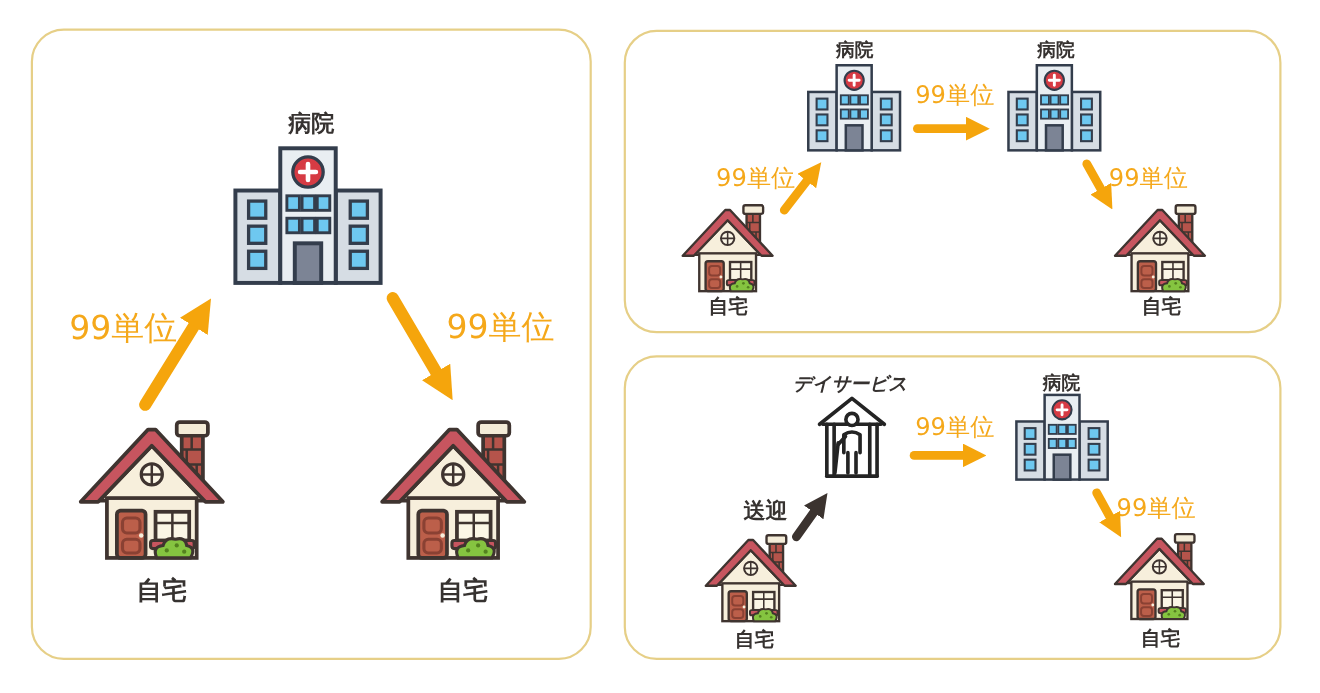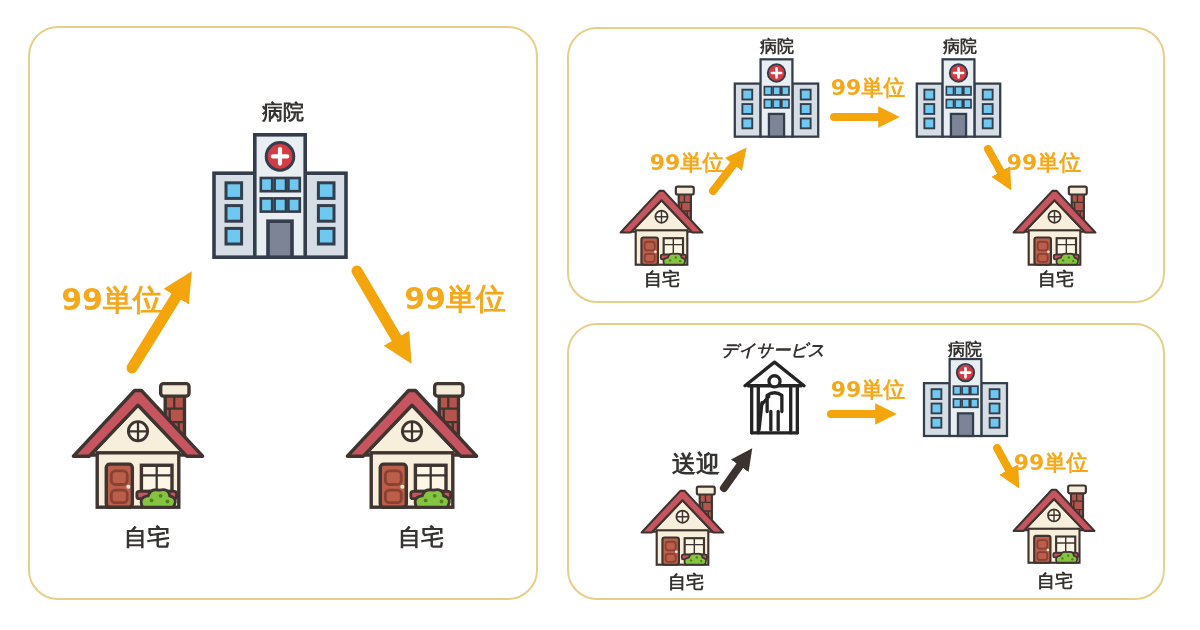--- a/index.html
+++ b/index.html
@@ -13,23 +13,23 @@
   html,body{margin:0;padding:0;}
   body{background:var(--c-bg);font-family:"DejaVu Sans", sans-serif;}
   .canvas{position:relative;width:1200px;height:630px;background:var(--c-bg);overflow:hidden;}
   .panel{position:absolute;border:2px solid var(--c-panel-border);border-radius:30px;background:transparent;box-sizing:border-box;}
   .panel-left{left:28px;top:26px;width:510px;height:574px;}
   .panel-tr{left:567px;top:27px;width:598px;height:276px;}
   .panel-br{left:567px;top:323px;width:598px;height:277px;}
   .node{position:absolute;}
   .node svg{display:block;width:100%;height:100%;}
   .lbl{position:absolute;transform:translate(-50%,-50%);white-space:nowrap;font-weight:700;color:var(--c-label-text);line-height:1.1;}
-  .lbl.units{color:var(--c-units-text);font-weight:700;}
+  .lbl.units{color:var(--c-units-text);font-weight:400;}
   .f30{font-size:30px;} .f23{font-size:23px;} .f22{font-size:22px;}
-  .f21{font-size:21px;} .f20{font-size:24px;} .f18{font-size:18px;} .f17{font-size:17px;}
+  .f21{font-size:21px;} .f20{font-size:20px;} .f18{font-size:18px;} .f17{font-size:17px;}
   .arrows{position:absolute;left:0;top:0;width:1200px;height:630px;pointer-events:none;}
   .arrow-y{stroke:var(--c-arrow-yellow);}
   .arrow-k{stroke:var(--c-arrow-black);}
   .head-y{fill:var(--c-arrow-yellow);}
   .head-k{fill:var(--c-arrow-black);}
 </style>
 </head>
 <body>
 
 <svg width="0" height="0" style="position:absolute" aria-hidden="true">

